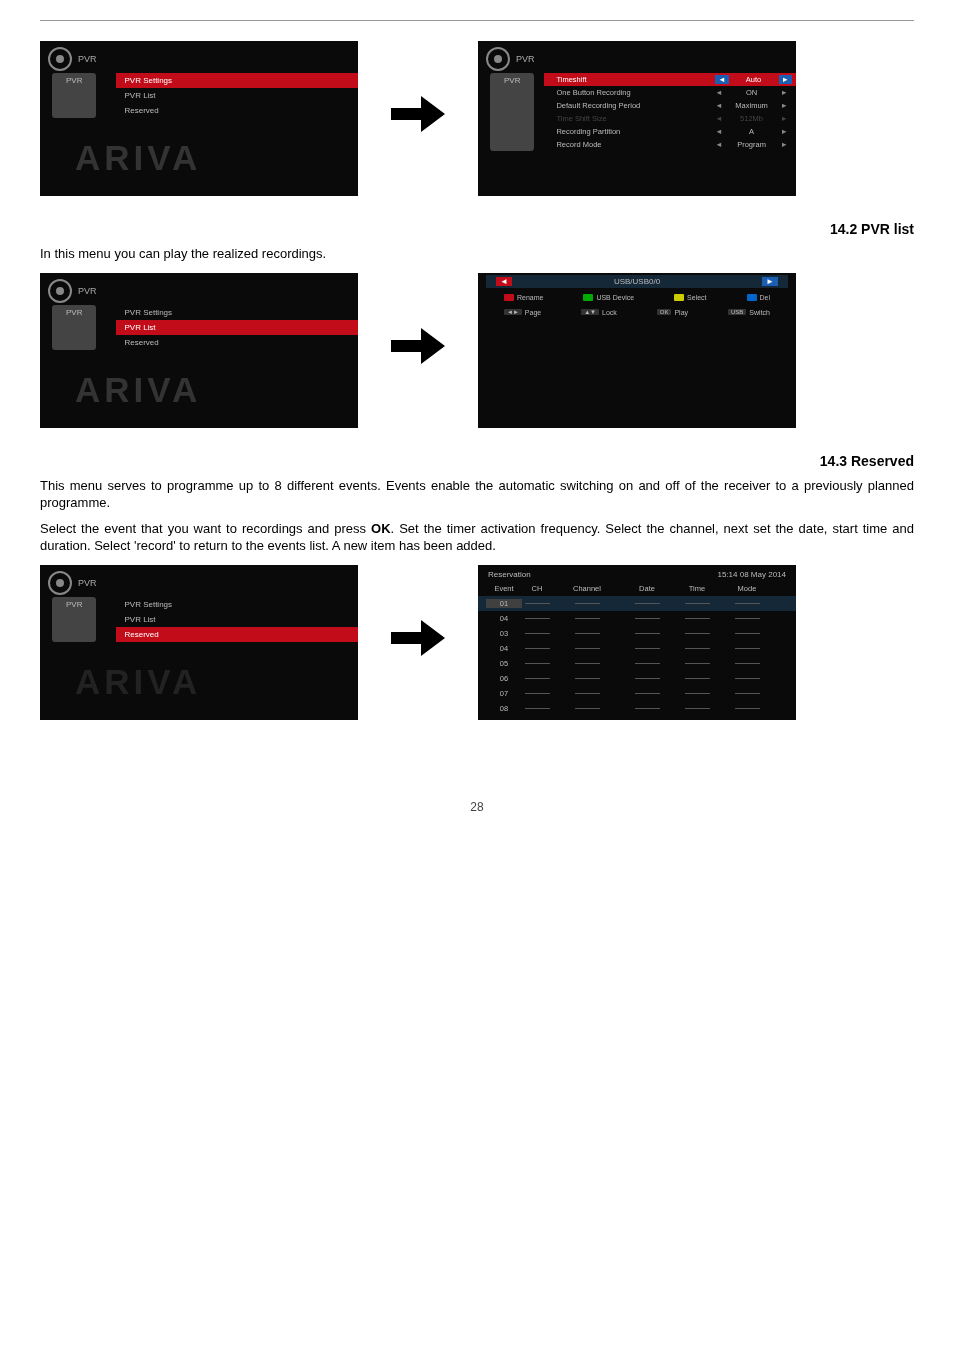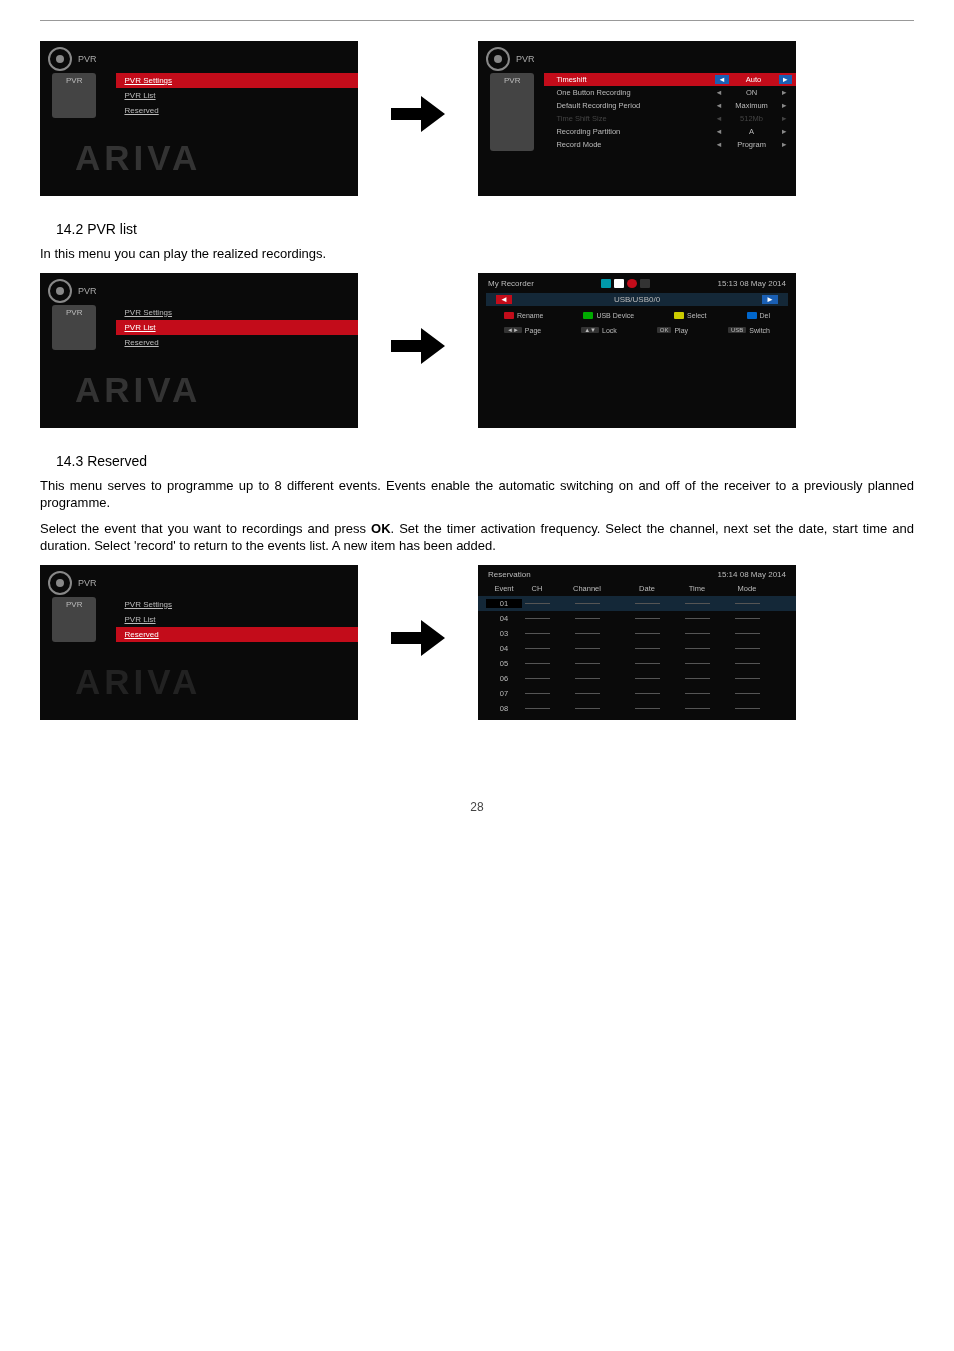--- a/index.html
+++ b/index.html
@@ -43,22 +43,23 @@
       font-weight: bold;
       color: #000;
       flex-shrink: 0;
     }
     .arrow svg {
       width: 60px;
       height: 50px;
     }
     h3 {
       font-size: 14px;
-      font-weight: normal;
-      margin: 18px 0 8px 16px;
+      font-weight: bold;
+      margin: 18px 0 8px 8px;
+      text-align: right;
     }
     p {
       margin: 4px 0 8px 0;
       line-height: 1.35;
     }
     .justify {
       text-align: justify;
     }
     
     .pvr-header {
@@ -98,21 +99,20 @@
       border-radius: 3px;
     }
     .menu-items {
       flex: 1;
       margin-left: 20px;
     }
     .menu-item {
       color: #bbb;
       padding: 3px 8px;
       font-size: 8px;
-      text-decoration: underline;
     }
     .menu-item.selected {
       background: #c30c1a;
       color: #fff;
     }
     .ariva-bg {
       position: absolute;
       bottom: 18px;
       left: 35px;
       color: #333;
@@ -238,21 +238,21 @@
       color: #bbb;
     }
     .res-header-row, .res-data-row {
       display: flex;
       padding: 3px 8px;
     }
     .res-data-row.selected {
       background: #142838;
     }
     .res-data-row.selected .res-cell.event {
-      background: #000000;
+      background: #404040;
     }
     .res-cell {
       text-align: center;
     }
     .res-cell.event { width: 30px; padding: 0 3px; }
     .res-cell.ch { width: 30px; }
     .res-cell.channel { width: 70px; }
     .res-cell.date { width: 50px; }
     .res-cell.time { width: 50px; }
     .res-cell.mode { width: 50px; }
@@ -376,30 +376,20 @@
     <div class="ariva-bg">ARIVA</div>
   </div>
 
   <div class="arrow">
     <svg viewBox="0 0 100 80">
         <path d="M5 30 L55 30 L55 10 L95 40 L55 70 L55 50 L5 50 Z" fill="#000"></path>
       </svg>
   </div>
 
   <div class="screenshot shot-right">
-    <div class="recorder-top">
-      <span>My Recorder</span>
-      <div class="recorder-icons">
-        <div class="icon-box" style="background:#09a"></div>
-        <div class="icon-box" style="background:#fff"></div>
-        <div class="icon-box" style="background:#c30c1a; border-radius:50%"></div>
-        <div class="icon-box" style="background:#333"></div>
-      </div>
-      <span>15:13 08 May 2014</span>
-    </div>
     <div class="usb-bar">
       <span class="usb-arrow-l">◄</span>
       <span>USB/USB0/0</span>
       <span class="usb-arrow-r">►</span>
     </div>
     <div class="recorder-footer">
       <div class="footer-item">
           <div class="color-box" style="background:#c30c1a"></div>
           <span>Rename</span>
         </div>

